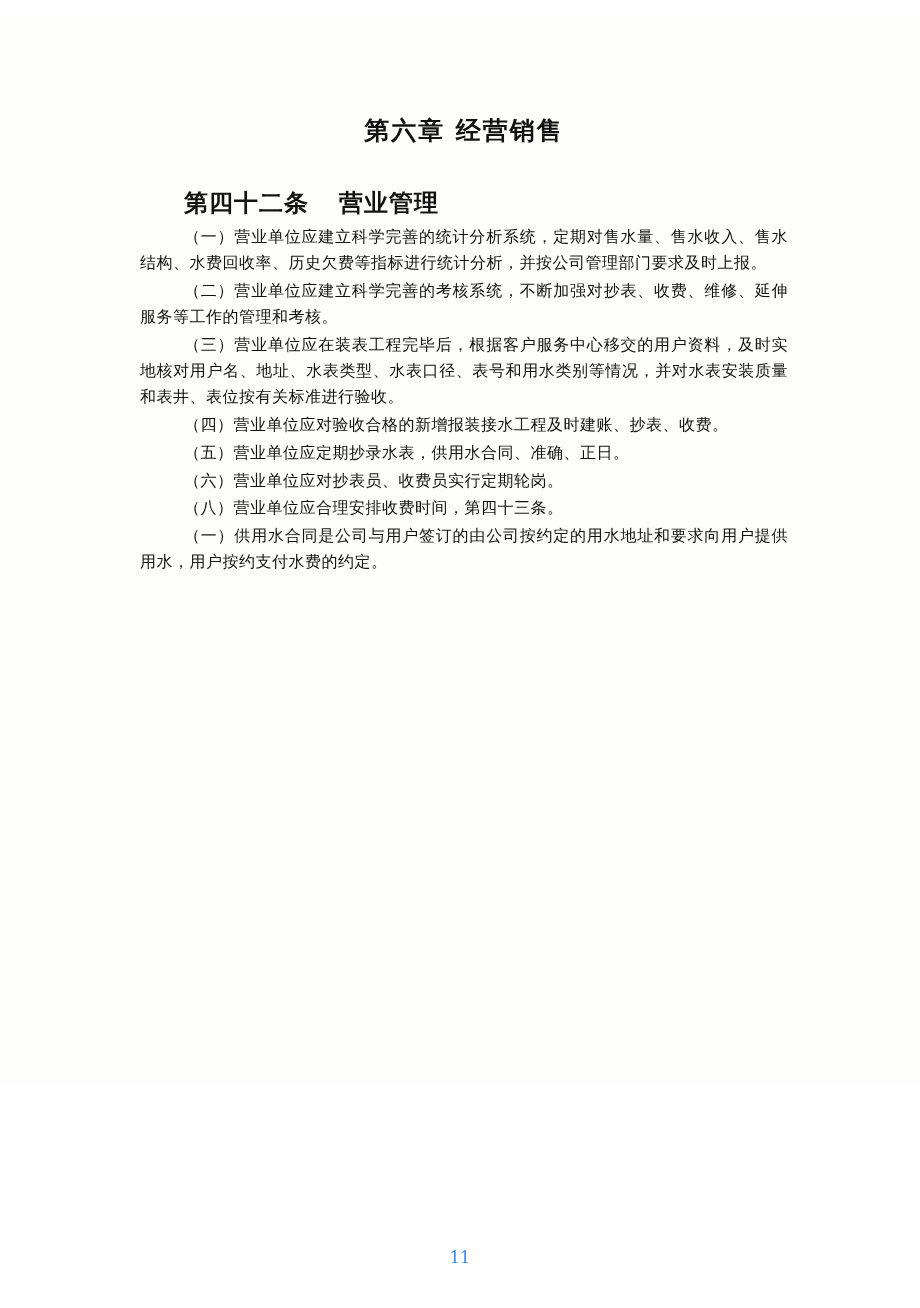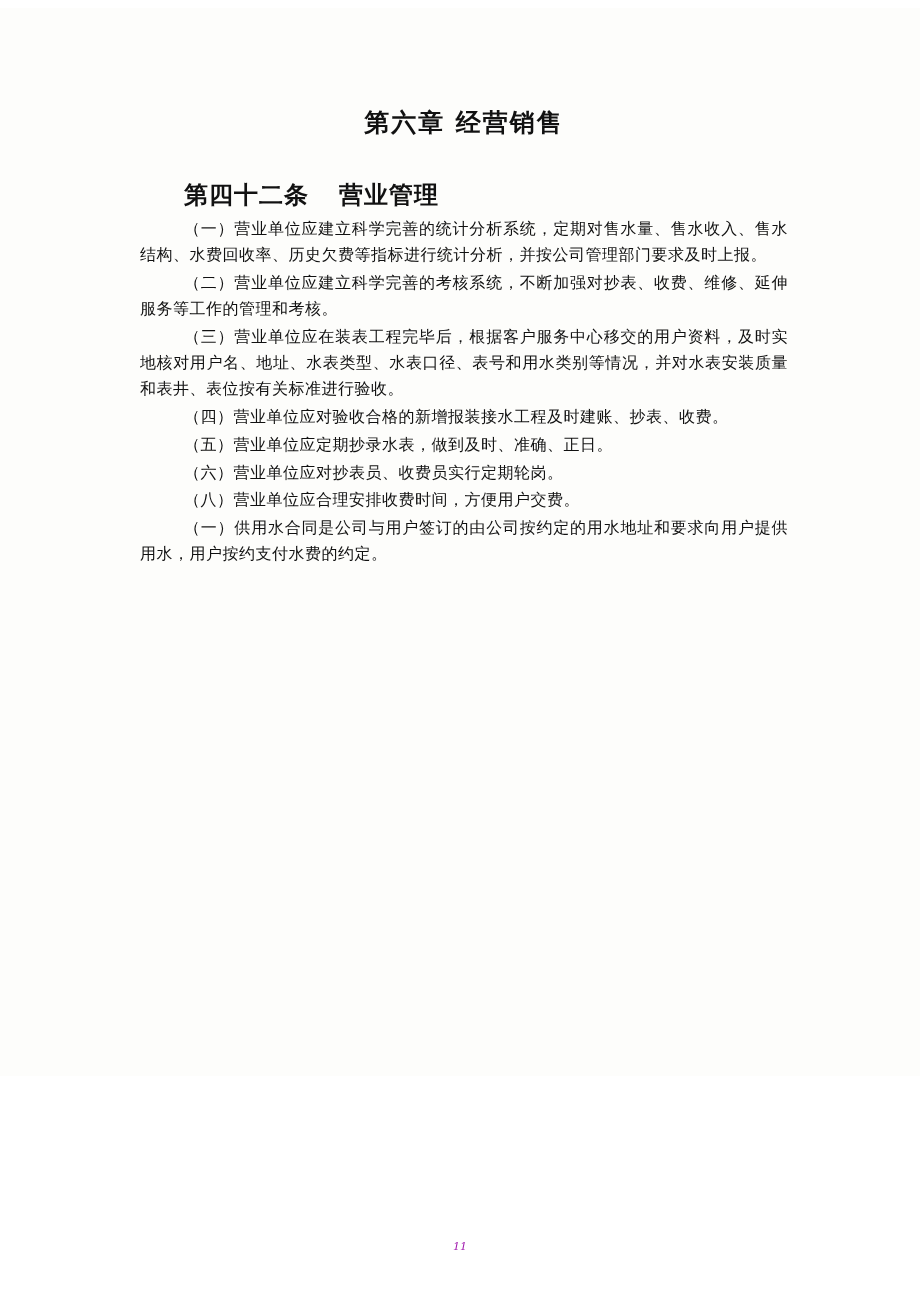--- a/index.html
+++ b/index.html
@@ -11,21 +11,21 @@
     height: 1308px;
     background: #ffffff;
     font-family: "DejaVu Serif", "Liberation Serif", serif;
     color: #111111;
     position: relative;
     overflow: hidden;
   }
   .page {
     position: absolute;
     left: 0;
-    top: 8px;
+    top: 16px;
     width: 920px;
     height: 1068px;
     background: #fdfdfb;
   }
   .content {
     position: absolute;
     left: 140px;
     top: 96px;
     width: 648px;
   }
@@ -59,43 +59,42 @@
     text-align: justify;
     text-justify: inter-ideograph;
     letter-spacing: 0.5px;
   }
   .footer {
     position: absolute;
     left: 0;
     top: 1232px;
     width: 920px;
     text-align: center;
-    font-size: 11px;
+    font-size: 16px;
     font-family: "DejaVu Serif", "Liberation Serif", serif;
-    color: #a21caf;
-    font-style: italic;
+    color: #3b82f6;
   }
 </style>
 </head>
 <body>
 
 <div class="page">
   <div class="content">
 
     <h1 class="chapter-title">第六章  经营销售</h1>
 
     <div class="article-head"><span>第四十二条</span><span class="title-gap"></span><span>营业管理</span></div>
 
     <p class="para">（一）营业单位应建立科学完善的统计分析系统，定期对售水量、售水收入、售水结构、水费回收率、历史欠费等指标进行统计分析，并按公司管理部门要求及时上报。</p>
     <p class="para">（二）营业单位应建立科学完善的考核系统，不断加强对抄表、收费、维修、延伸服务等工作的管理和考核。</p>
     <p class="para">（三）营业单位应在装表工程完毕后，根据客户服务中心移交的用户资料，及时实地核对用户名、地址、水表类型、水表口径、表号和用水类别等情况，并对水表安装质量和表井、表位按有关标准进行验收。</p>
     <p class="para">（四）营业单位应对验收合格的新增报装接水工程及时建账、抄表、收费。</p>
-    <p class="para">（五）营业单位应定期抄录水表，做到及时、准确、正日。</p>
+    <p class="para">（五）营业单位应定期抄录水表，供用水合同、准确、正日。</p>
     <p class="para">（六）营业单位应对抄表员、收费员实行定期轮岗。</p>
-    <p class="para">（八）营业单位应合理安排收费时间，方便用户交费。</p>
+    <p class="para">（八）营业单位应合理安排收费时间，第四十三条。</p>
 
 
     <p class="para">（一）供用水合同是公司与用户签订的由公司按约定的用水地址和要求向用户提供用水，用户按约支付水费的约定。</p>
 
   </div>
 
   <div class="footer">11</div>
 </div>
 
 </body></html>

